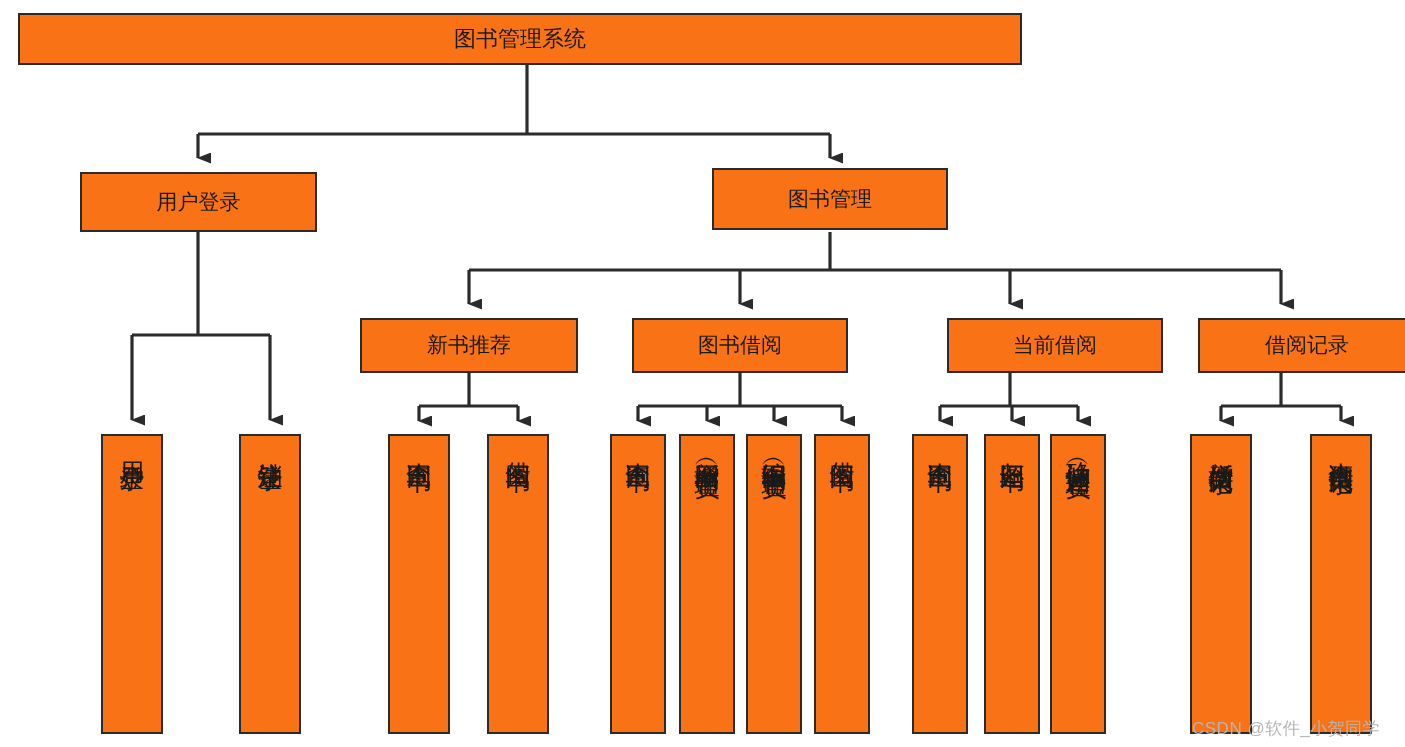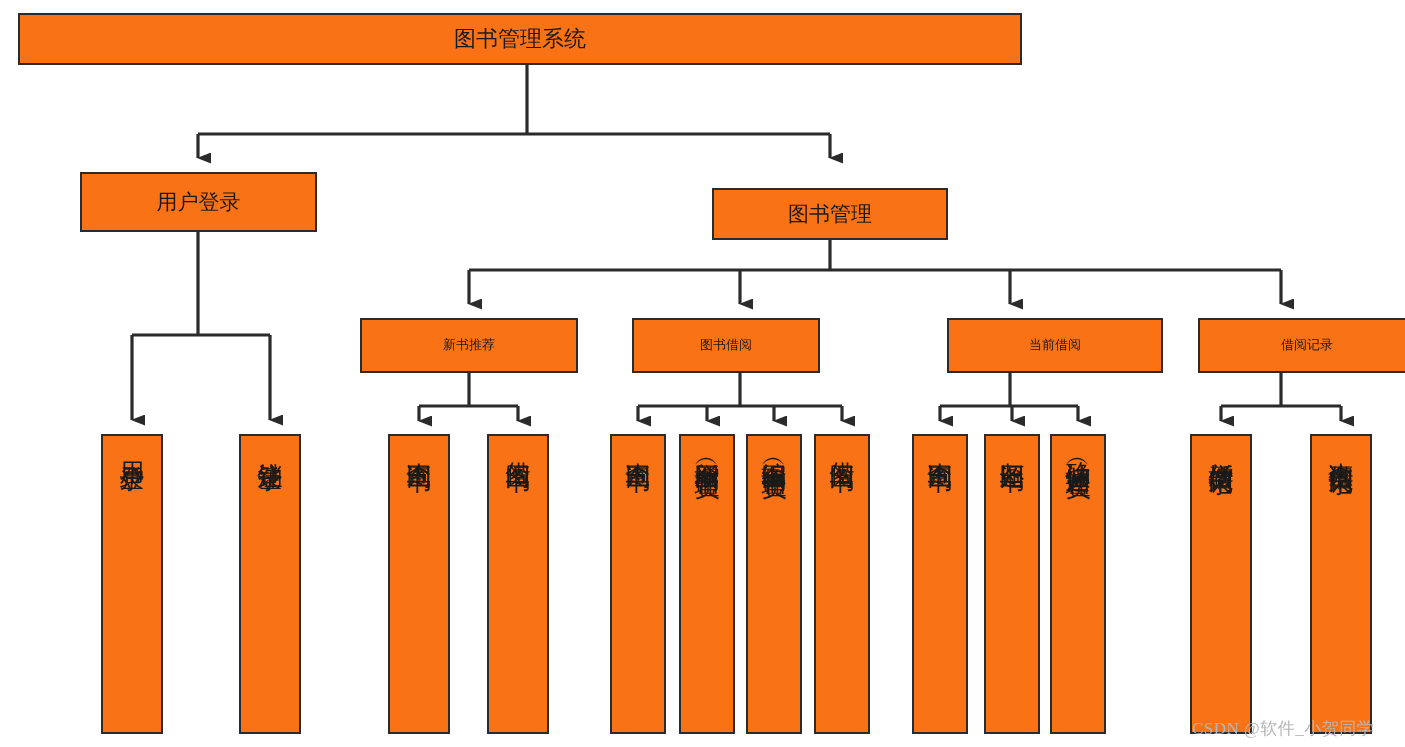--- a/index.html
+++ b/index.html
@@ -38,21 +38,21 @@
     justify-content: center;
     color: #1a1a1a;
   }
   .node-label {
     text-align: center;
     line-height: 1.15;
     white-space: nowrap;
   }
   .node.root .node-label { font-size: 22px; }
   .node.level2 .node-label { font-size: 21px; }
-  .node.level3 .node-label { font-size: 13px; }
+  .node.level3 .node-label { font-size: 21px; }
   .node.leaf {
     align-items: flex-start;
     padding-top: 6px;
   }
   .node.leaf .node-label {
     writing-mode: vertical-rl;
     text-orientation: upright;
     font-size: 25px;
     letter-spacing: 2px;
     line-height: 1;
@@ -60,21 +60,20 @@
   }
   .node.leaf.tall .node-label {
     font-size: 25px;
   }
   .watermark {
     position: absolute;
     font-size: 17px;
     color: #b5b5b5;
     white-space: nowrap;
     letter-spacing: 0.5px;
-    font-family: Liberation Serif, serif;
   }
 </style>
 </head>
 <body>
 
 <div id="diagram-root">
 
   <svg class="connectors" viewBox="0 0 1405 747" xmlns="http://www.w3.org/2000/svg">
     <defs>
       <marker id="arrow" viewBox="0 0 12 14" refX="5.5" refY="13" markerWidth="12" markerHeight="14" orient="auto-start-reverse" markerUnits="userSpaceOnUse">
@@ -126,28 +125,28 @@
     </g>
   </svg>
 
   <div class="node root" style="left:18px; top:13px; width:1004px; height:52px;">
     <span class="node-label">图书管理系统</span>
   </div>
 
   <div class="node level2" style="left:80px; top:172px; width:237px; height:60px;">
     <span class="node-label">用户登录</span>
   </div>
-  <div class="node level2" style="left:712px; top:188px; width:236px; height:52px;">
+  <div class="node level2" style="left:712px; top:168px; width:236px; height:62px;">
     <span class="node-label">图书管理</span>
   </div>
 
   <div class="node level3" style="left:360px; top:318px; width:218px; height:55px;">
     <span class="node-label">新书推荐</span>
   </div>
-  <div class="node level3" style="left:632px; top:318px; width:188px; height:55px;">
+  <div class="node level3" style="left:632px; top:318px; width:216px; height:55px;">
     <span class="node-label">图书借阅</span>
   </div>
   <div class="node level3" style="left:902px; top:318px; width:216px; height:55px;margin-left:45px;">
     <span class="node-label">当前借阅</span>
   </div>
   <div class="node level3" style="left:1172px; top:318px; width:218px; height:55px;margin-left:26px;">
     <span class="node-label">借阅记录</span>
   </div>
 
   <div class="node leaf" style="left:101px; top:434px; width:62px; height:300px;">

